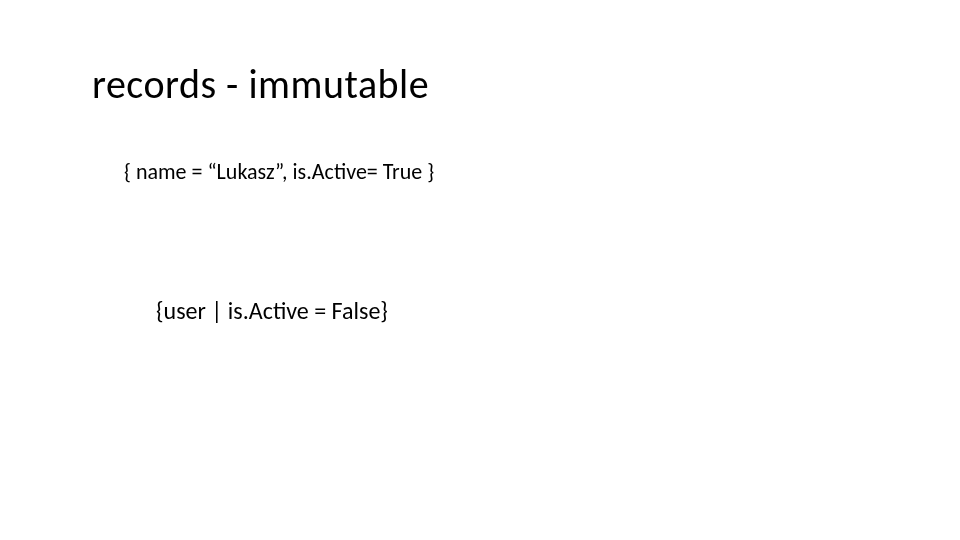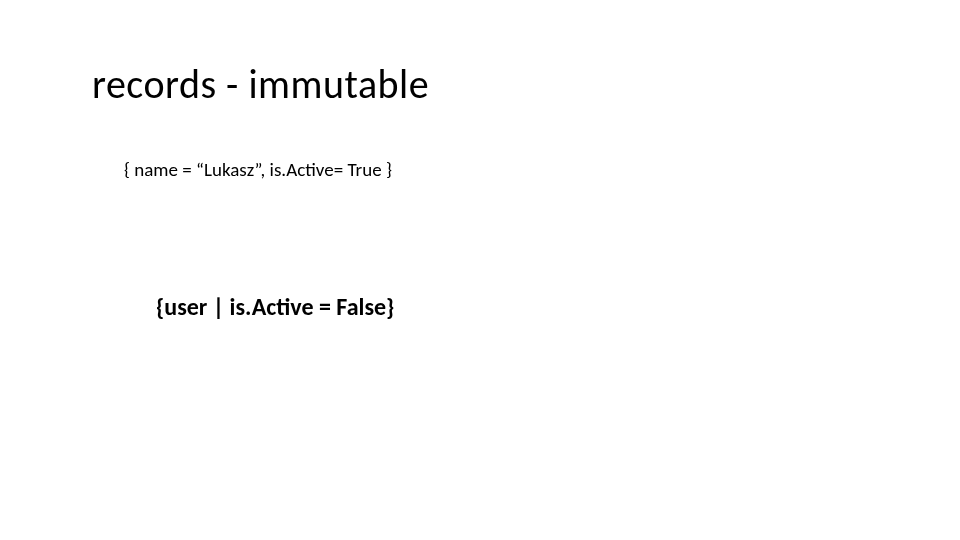--- a/index.html
+++ b/index.html
@@ -22,29 +22,28 @@
       font-size: 40px;
       font-weight: 400;
       margin-bottom: 48px;
       letter-spacing: 0.5px;
     }
     .line {
       font-size: 24px;
       line-height: 1.4;
     }
     .line-small {
-      font-size: 19px;
+      font-size: 22px;
       line-height: 1.4;
     }
     .indent {
       padding-left: 32px;
     }
     .indent-2 {
       padding-left: 64px;
-      font-weight: bold;
     }
     .gap {
       height: 90px;
     }
   </style>
 </head>
 <body>
 
 <div class="slide">
   <div class="title">records - immutable</div>

